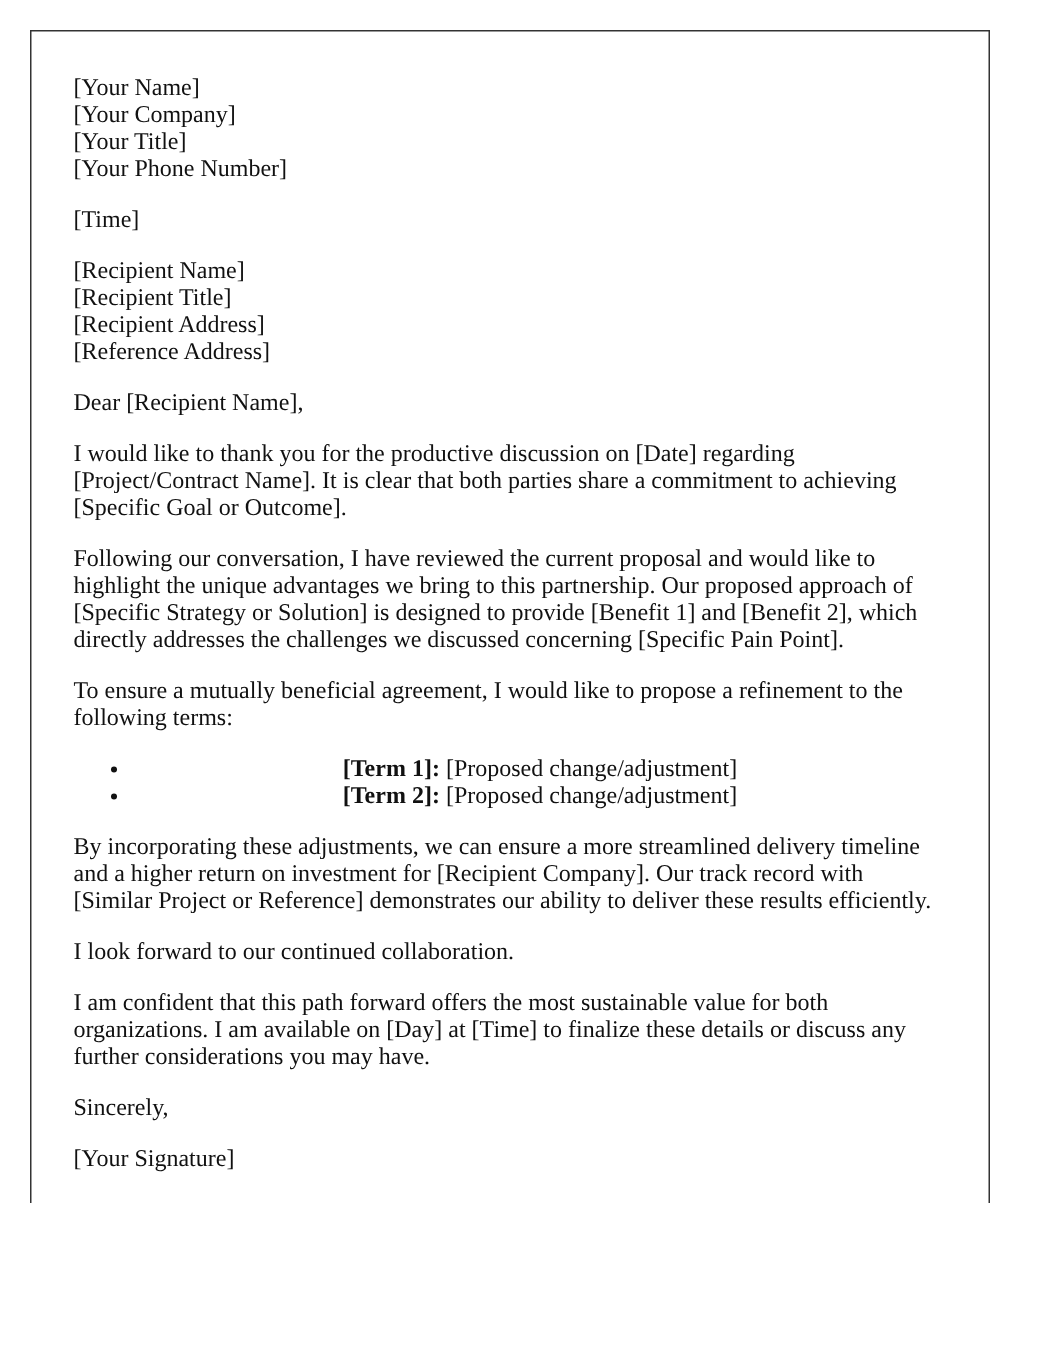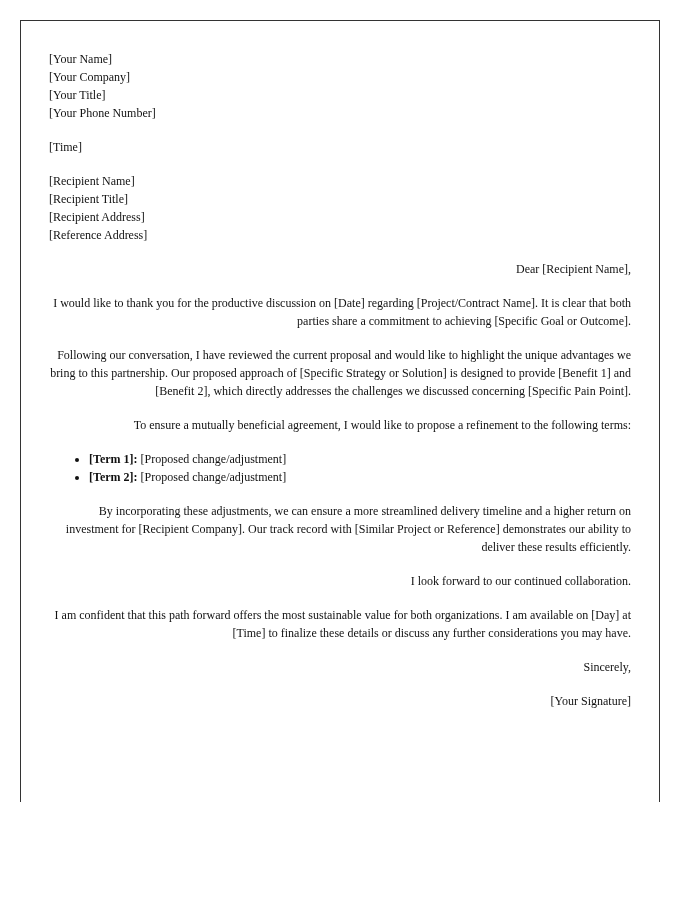--- a/index.html
+++ b/index.html
@@ -19,39 +19,39 @@
       top: 20px;
       width: 640px;
       height: 782px;
       box-sizing: border-box;
       border-top: 1px solid #333333;
       border-left: 1px solid #333333;
       border-right: 1px solid #333333;
       border-bottom: none;
       padding: 29px 28px 0 28px;
       font-family: "Liberation Serif", "DejaVu Serif", serif;
-      font-size: 12px;
+      font-size: 16px;
       line-height: 18px;
       color: #111111;
       overflow: hidden;
     }
     .block {
       margin: 0 0 16px 0;
     }
     .line {
       display: block;
     }
     p {
       margin: 0 0 16px 0;
-      text-align: right;
     }
     ul.terms {
       margin: 0 0 16px 0;
       padding-left: 40px;
       list-style: disc;
+      text-align: center;
     }
     ul.terms li {
       margin: 0;
     }
     b { font-weight: bold; }
   </style>
 </head>
 <body>
 
 <div class="letter">

